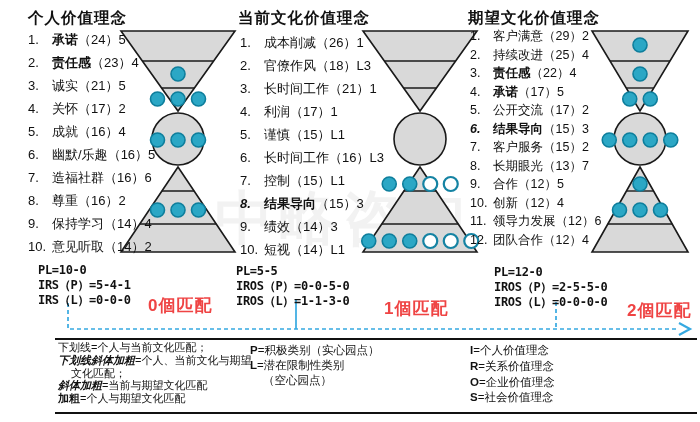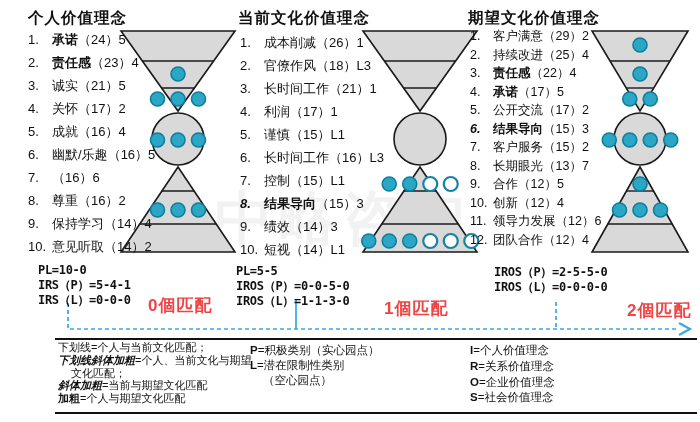--- a/index.html
+++ b/index.html
@@ -141,20 +141,21 @@
         <span class="nm">成就</span>
         <span class="rest">（16）4</span>
       </div>
       <div class="vrow style-plain">
         <span class="num">6.</span>
         <span class="nm">幽默/乐趣</span>
         <span class="rest">（16）5</span>
       </div>
       <div class="vrow style-plain">
         <span class="num">7.</span>
+        <span class="nm">造福社群</span>
         <span class="rest">（16）6</span>
       </div>
       <div class="vrow style-plain">
         <span class="num">8.</span>
         <span class="nm">尊重</span>
         <span class="rest">（16）2</span>
       </div>
       <div class="vrow style-plain">
         <span class="num">9.</span>
         <span class="nm">保持学习</span>
@@ -285,20 +286,21 @@
       <div>PL=10-0</div>
       <div>IRS（P）=5-4-1</div>
       <div>IRS（L）=0-0-0</div>
     </div>
   <div class="stats s1" id="stats1">
       <div>PL=5-5</div>
       <div>IROS（P）=0-0-5-0</div>
       <div>IROS（L）=1-1-3-0</div>
     </div>
   <div class="stats s2" id="stats2">
+      <div>PL=12-0</div>
       <div>IROS（P）=2-5-5-0</div>
       <div>IROS（L）=0-0-0-0</div>
     </div>
 
   <div class="match m0">0個匹配</div>
   <div class="match m1">1個匹配</div>
   <div class="match m2">2個匹配</div>
 
   <div class="rule rule-top"></div>
   <div class="rule rule-bottom"></div>

